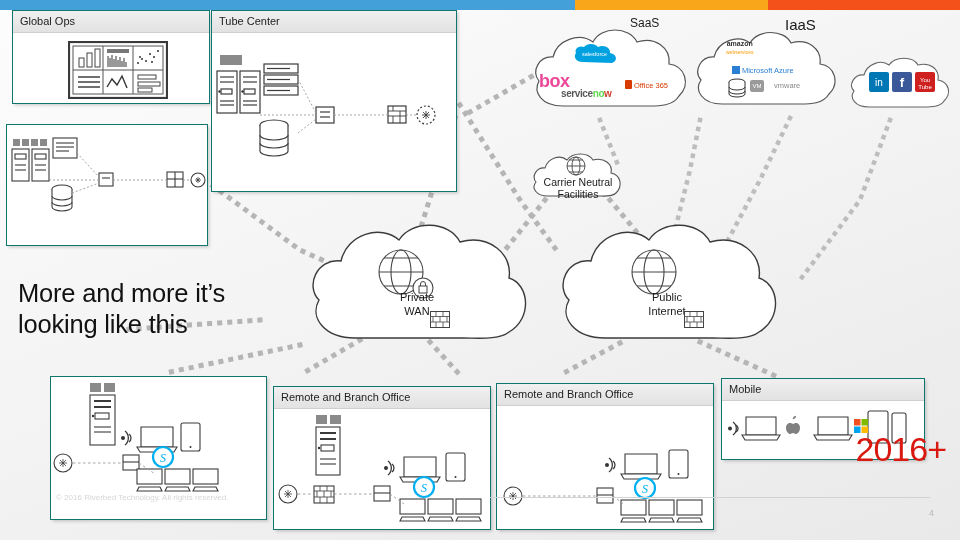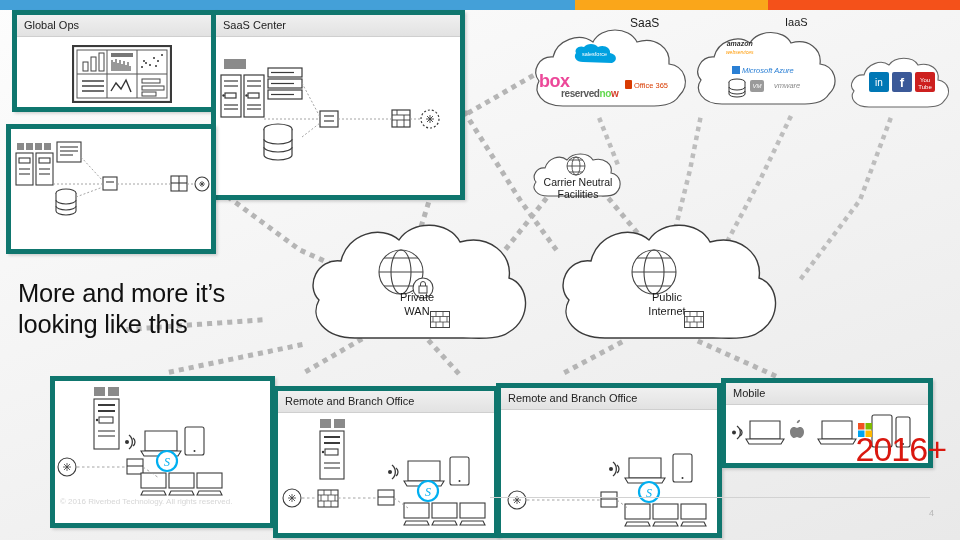--- a/index.html
+++ b/index.html
@@ -9,21 +9,21 @@
     background:linear-gradient(160deg,#fdfdfd 0%,#f4f4f4 45%,#e9e9e9 100%);
   }
   .stage{position:absolute;inset:0;}
   .abs{position:absolute;}
 
   
   .topbar{position:absolute;left:0;top:0;width:960px;height:10px;display:flex;}
   .topbar i{display:block;height:100%;}
 
   
-  .panel{position:absolute;background:#fff;border:5px solid #0f766e;
+  .panel{position:absolute;background:#fff;border:1px solid #0f766e;
          box-shadow:1.5px 1.5px 3px rgba(0,0,0,.18);}
   .panel-hd{height:21px;line-height:21px;padding:0 7px;font-size:11px;color:#222;
             background:linear-gradient(180deg,#f0f0f0,#e2e2e2);border-bottom:1px solid #cfcfcf;
             white-space:nowrap;overflow:hidden;}
   .panel-bd{position:relative;width:100%;height:calc(100% - 22px);}
 
   
   .cloud{position:absolute;}
   .cloud svg{display:block;overflow:visible;}
   .cloud-label{position:absolute;text-align:center;font-size:10.5px;color:#1a1a1a;
@@ -143,21 +143,21 @@
         <polyline points="39,46 44,38 49,44 54,35 59,47" fill="none" stroke="#333" stroke-width="1.4"></polyline>
 
         <rect x="70" y="34" width="18" height="4" fill="none" stroke="#444"></rect>
         <rect x="70" y="41" width="22" height="4" fill="none" stroke="#444"></rect>
         <rect x="70" y="47" width="14" height="4" fill="none" stroke="#444"></rect>
       </svg>
     </div>
   </div>
 
   <div class="panel" style="left:211px;top:10px;width:244px;height:180px;">
-    <div class="panel-hd">SaaS Center</div>
+    <div class="panel-hd">Tube Center</div>
     <div class="panel-bd">
       <svg class="abs" style="left:0;top:0;" width="244" height="158" viewBox="0 0 244 158">
         <g stroke="#3b3b3b" fill="#fff" stroke-width="1.2">
 
           <rect x="8" y="22" width="22" height="10" fill="#8a8a8a" stroke="none"></rect>
 
           <rect x="5" y="38" width="20" height="42"></rect>
           <line x1="8" y1="44" x2="22" y2="44"></line>
             <line x1="8" y1="49" x2="22" y2="49"></line>
           <rect x="9" y="56" width="11" height="5" fill="#fff"></rect>
@@ -265,26 +265,26 @@
           <path d="M10,18 C3,18 0,13 3,9 C1,5 6,1 11,3 C14,-1 22,-1 25,3 C31,0 38,4 37,9 C44,10 45,17 39,19 Z" fill="#00a1e0"></path>
         </svg>
       <span style="position:absolute;left:9px;top:6px;color:#fff;font-size:5.5px;">salesforce</span>
     </div>
     <div class="logo l-box" style="left:14px;top:55px;">box</div>
     <div class="logo" style="left:100px;top:58px;">
       <span style="display:inline-block;width:7px;height:9px;background:#d83b01;border-radius:1px;vertical-align:-1px;"></span>
       <span class="l-o365">Office 365</span>
     </div>
     <div class="logo l-snow" style="left:36px;top:68px;">
-      <span style="color:#5a5a5a;">reserved</span><span style="color:#62d84e;">no</span><span style="color:#d4402a;">w</span>
+      <span style="color:#5a5a5a;">service</span><span style="color:#62d84e;">no</span><span style="color:#d4402a;">w</span>
     </div>
   </div>
   <div class="abs" style="left:630px;top:16px;font-size:12px;color:#1a1a1a;">SaaS</div>
 
-  <div class="cloud" style="left:688px;top:26px;font-style:italic;">
+  <div class="cloud" style="left:688px;top:26px;">
     <svg width="160" height="84" viewBox="0 0 160 84">
       <path d="M34,78 C14,78 6,64 13,54 C5,45 13,30 26,31 C30,15 50,8 62,17 C70,3 96,3 103,17
                C120,12 134,23 132,38 C147,40 152,57 141,68 C135,78 122,78 112,78 Z" fill="#fff" stroke="#555" stroke-width="1.2"></path>
     </svg>
     <div class="logo" style="left:38px;top:14px;text-align:center;">
       <div class="l-aws" style="color:#333;">amazon</div>
       <div style="color:#f90;font-size:5px;">webservices</div>
     </div>
     <div class="logo" style="left:44px;top:40px;">
       <span style="display:inline-block;width:8px;height:8px;background:#2a7fd4;vertical-align:-1px;"></span>
@@ -294,21 +294,21 @@
     <div class="sq" style="left:62px;top:54px;width:14px;height:12px;background:#9a9a9a;">
       <span style="padding-top:3px;">VM</span>
     </div>
     <svg class="abs" style="left:40px;top:52px;" width="18" height="20" viewBox="0 0 18 20">
       <ellipse cx="9" cy="4" rx="8" ry="3" fill="#fff" stroke="#333"></ellipse>
       <path d="M1,4 v12 a8,3 0 0 0 16,0 V4" fill="#fff" stroke="#333"></path>
       <path d="M1,9 a8,3 0 0 0 16,0" fill="none" stroke="#333"></path>
       <path d="M1,13 a8,3 0 0 0 16,0" fill="none" stroke="#333"></path>
     </svg>
   </div>
-  <div class="abs" style="left:785px;top:16px;font-size:11px;color:#1a1a1a;">IaaS</div>
+  <div class="abs" style="left:785px;top:16px;font-size:15px;color:#1a1a1a;">IaaS</div>
 
   <div class="cloud" style="left:845px;top:55px;">
     <svg width="110" height="56" viewBox="0 0 110 56">
       <path d="M24,52 C10,52 4,43 9,36 C3,30 9,19 19,20 C22,9 36,4 44,10 C50,1 68,1 73,10
                C85,7 95,14 93,25 C104,27 107,38 99,46 C95,52 86,52 79,52 Z" fill="#fff" stroke="#666" stroke-width="1.1"></path>
     </svg>
     <div class="sq" style="left:24px;top:17px;width:20px;height:20px;background:#0077b5;">
       <span style="padding-top:6px;font-size:10px;font-weight:normal;">in</span>
     </div>
     <div class="sq" style="left:47px;top:17px;width:20px;height:20px;background:#3b5998;">

